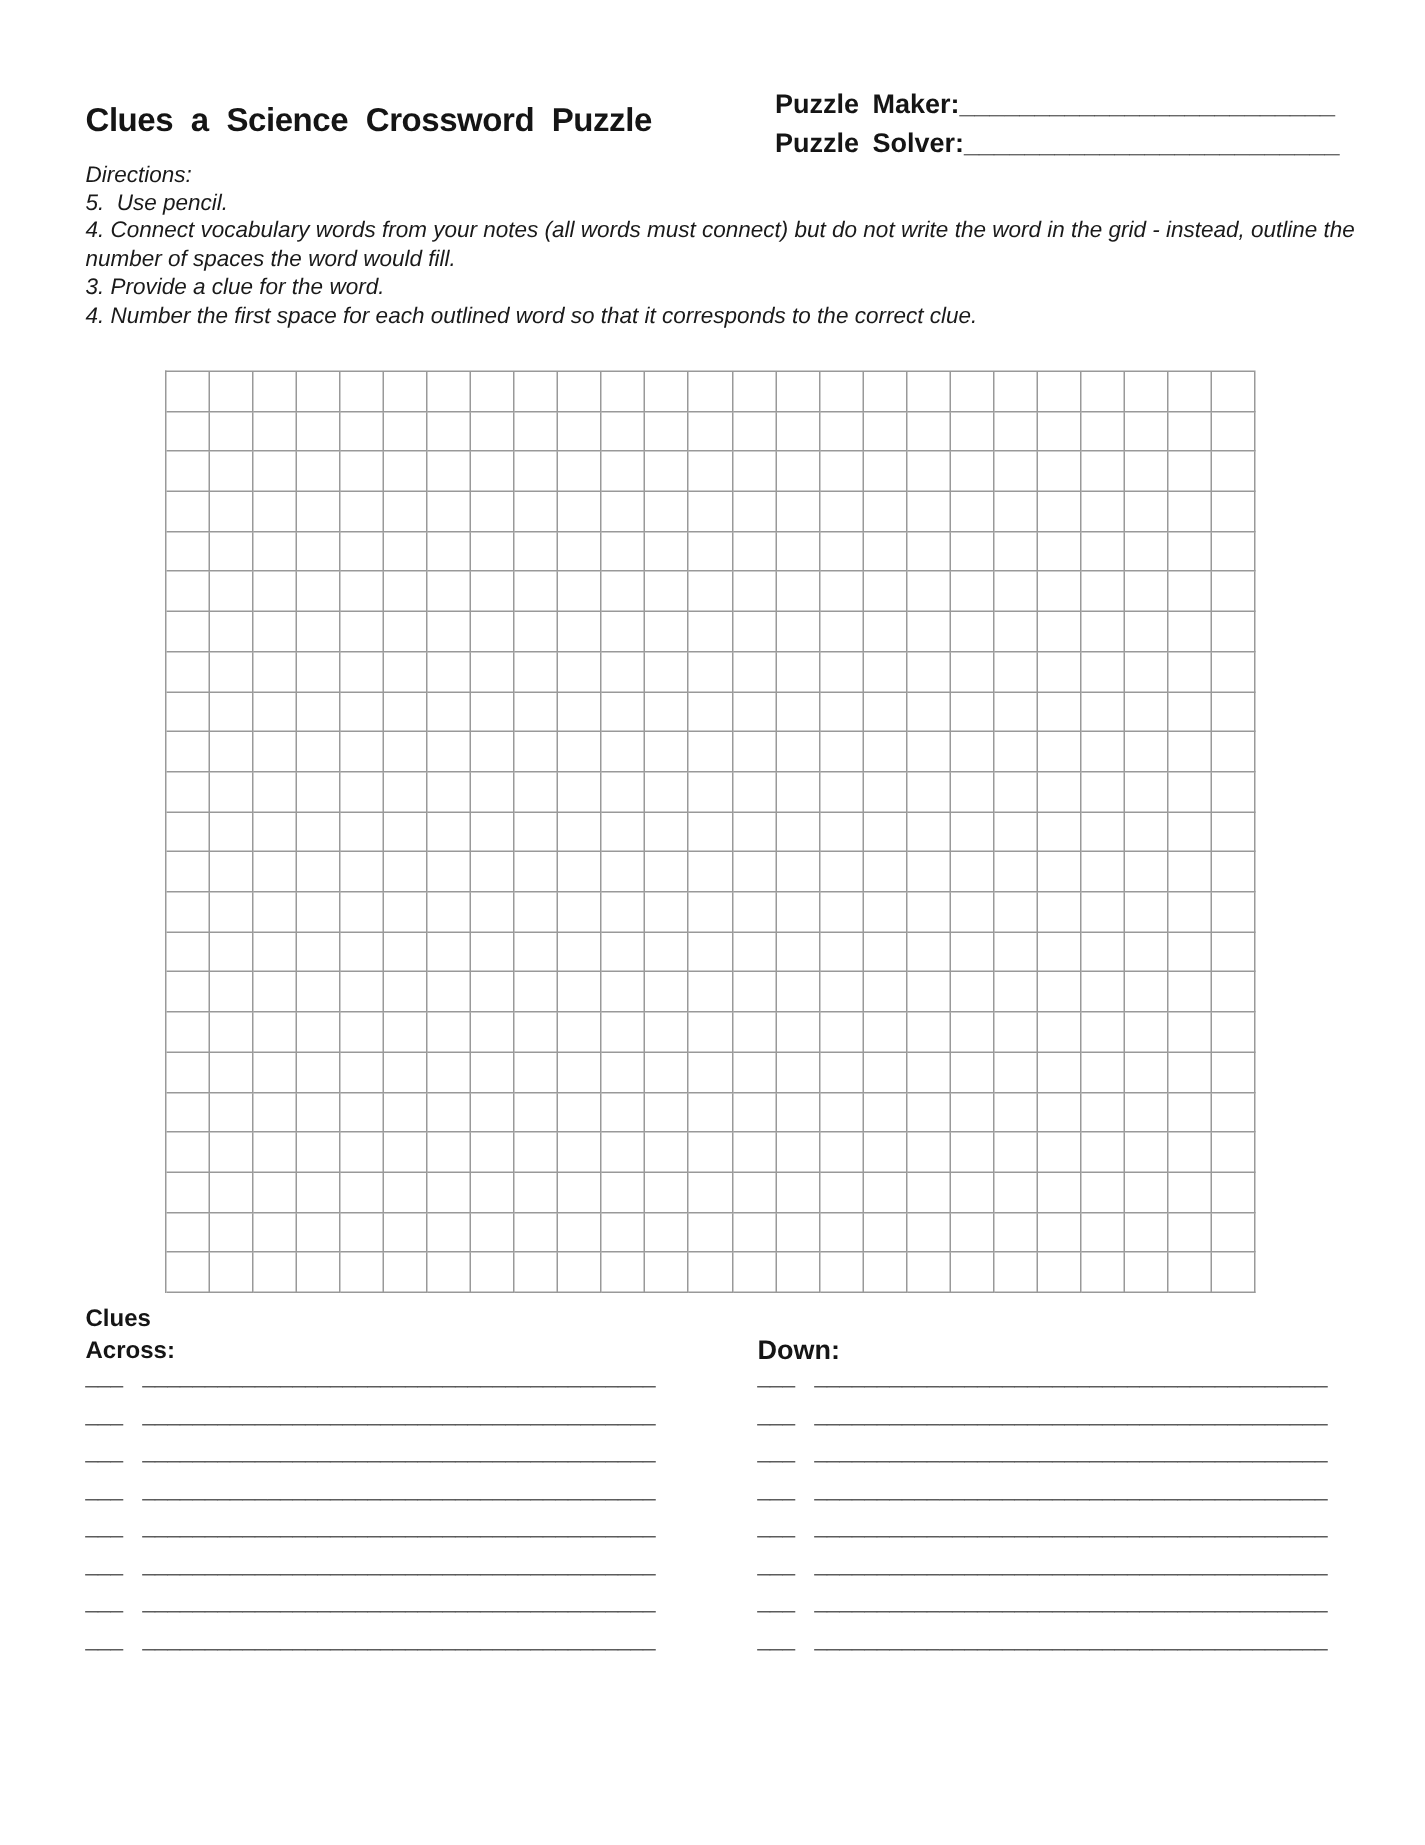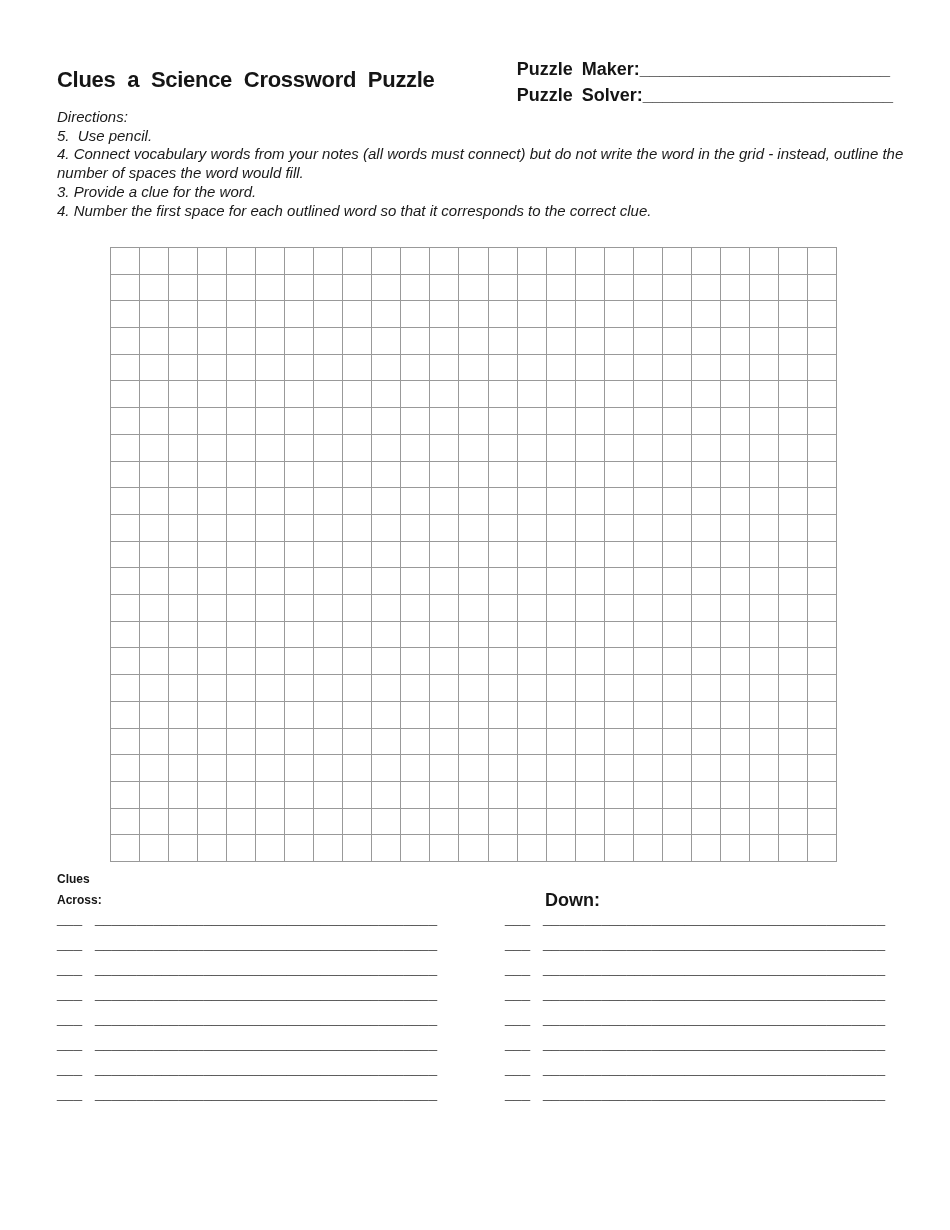--- a/index.html
+++ b/index.html
@@ -83,34 +83,33 @@
     border-right: 1px solid var(--grid-line);
     border-bottom: 1px solid var(--grid-line);
     box-sizing: border-box;
   }
 
   
   .clues-header {
     position: absolute;
     left: 57px;
     top: 869px;
-    font-size: 12px;
+    font-size: 16px;
     font-weight: bold;
     line-height: 21px;
     color: #151515;
   }
   .down-header {
     position: absolute;
     left: 505px;
     top: 890px;
     font-size: 18px;
     font-weight: bold;
     line-height: 21px;
     color: #151515;
-    margin-left: 40px;
   }
   .clue-lines {
     position: absolute;
     top: 905px;
     font-size: 15px;
   }
   .clue-lines.across { left: 57px; }
   .clue-lines.down   { left: 505px; }
   .clue-line {
     height: 25px;

